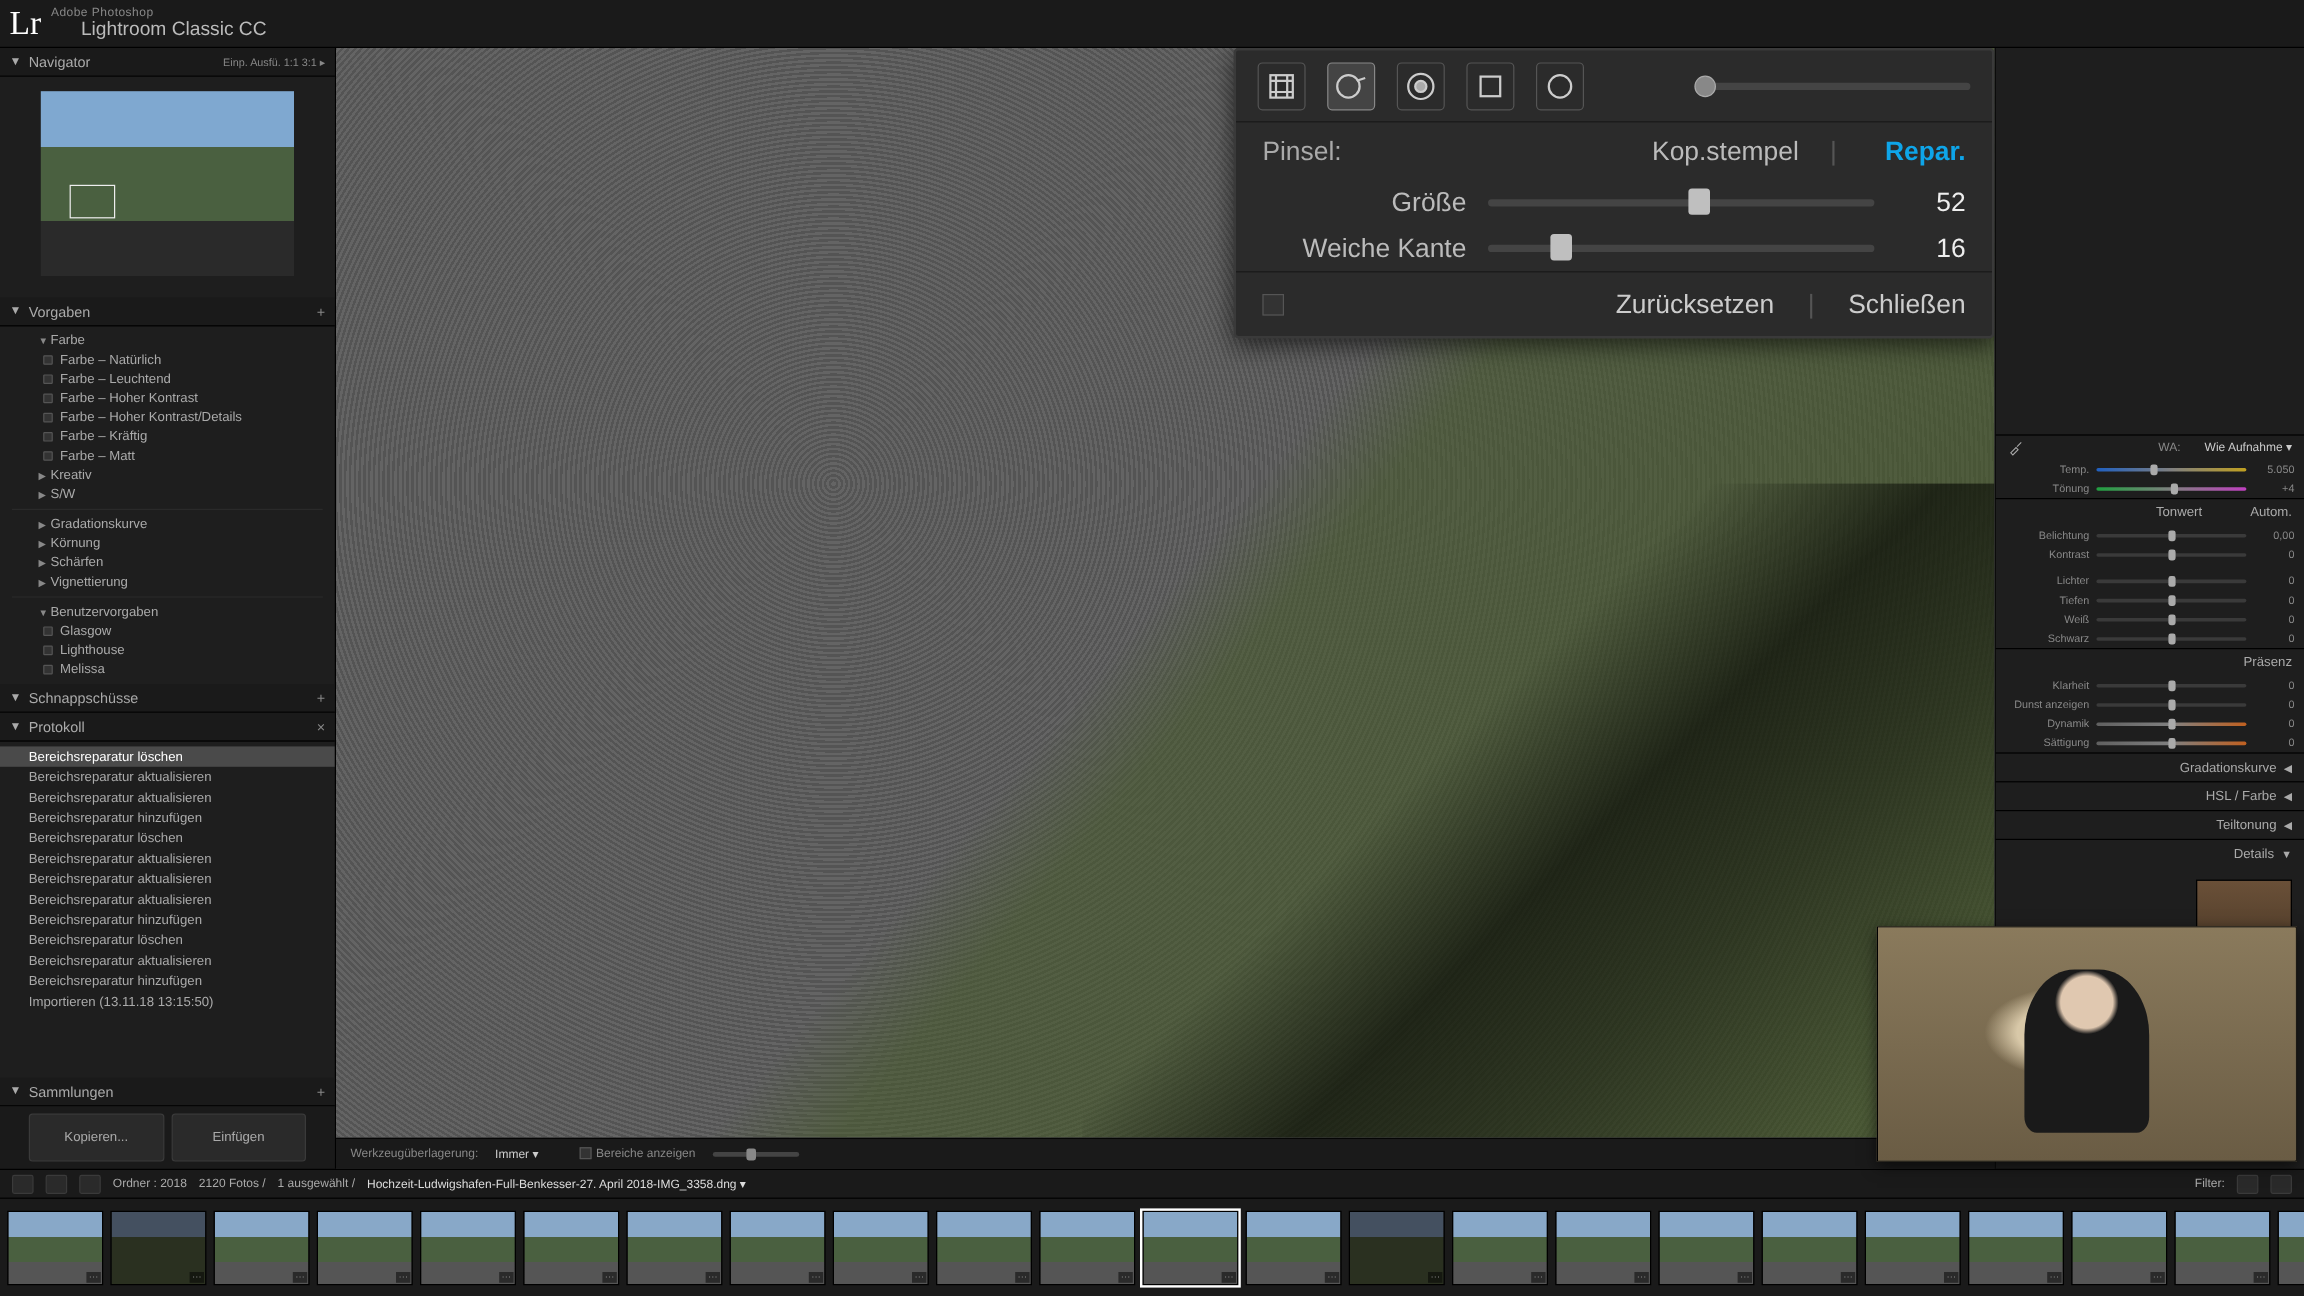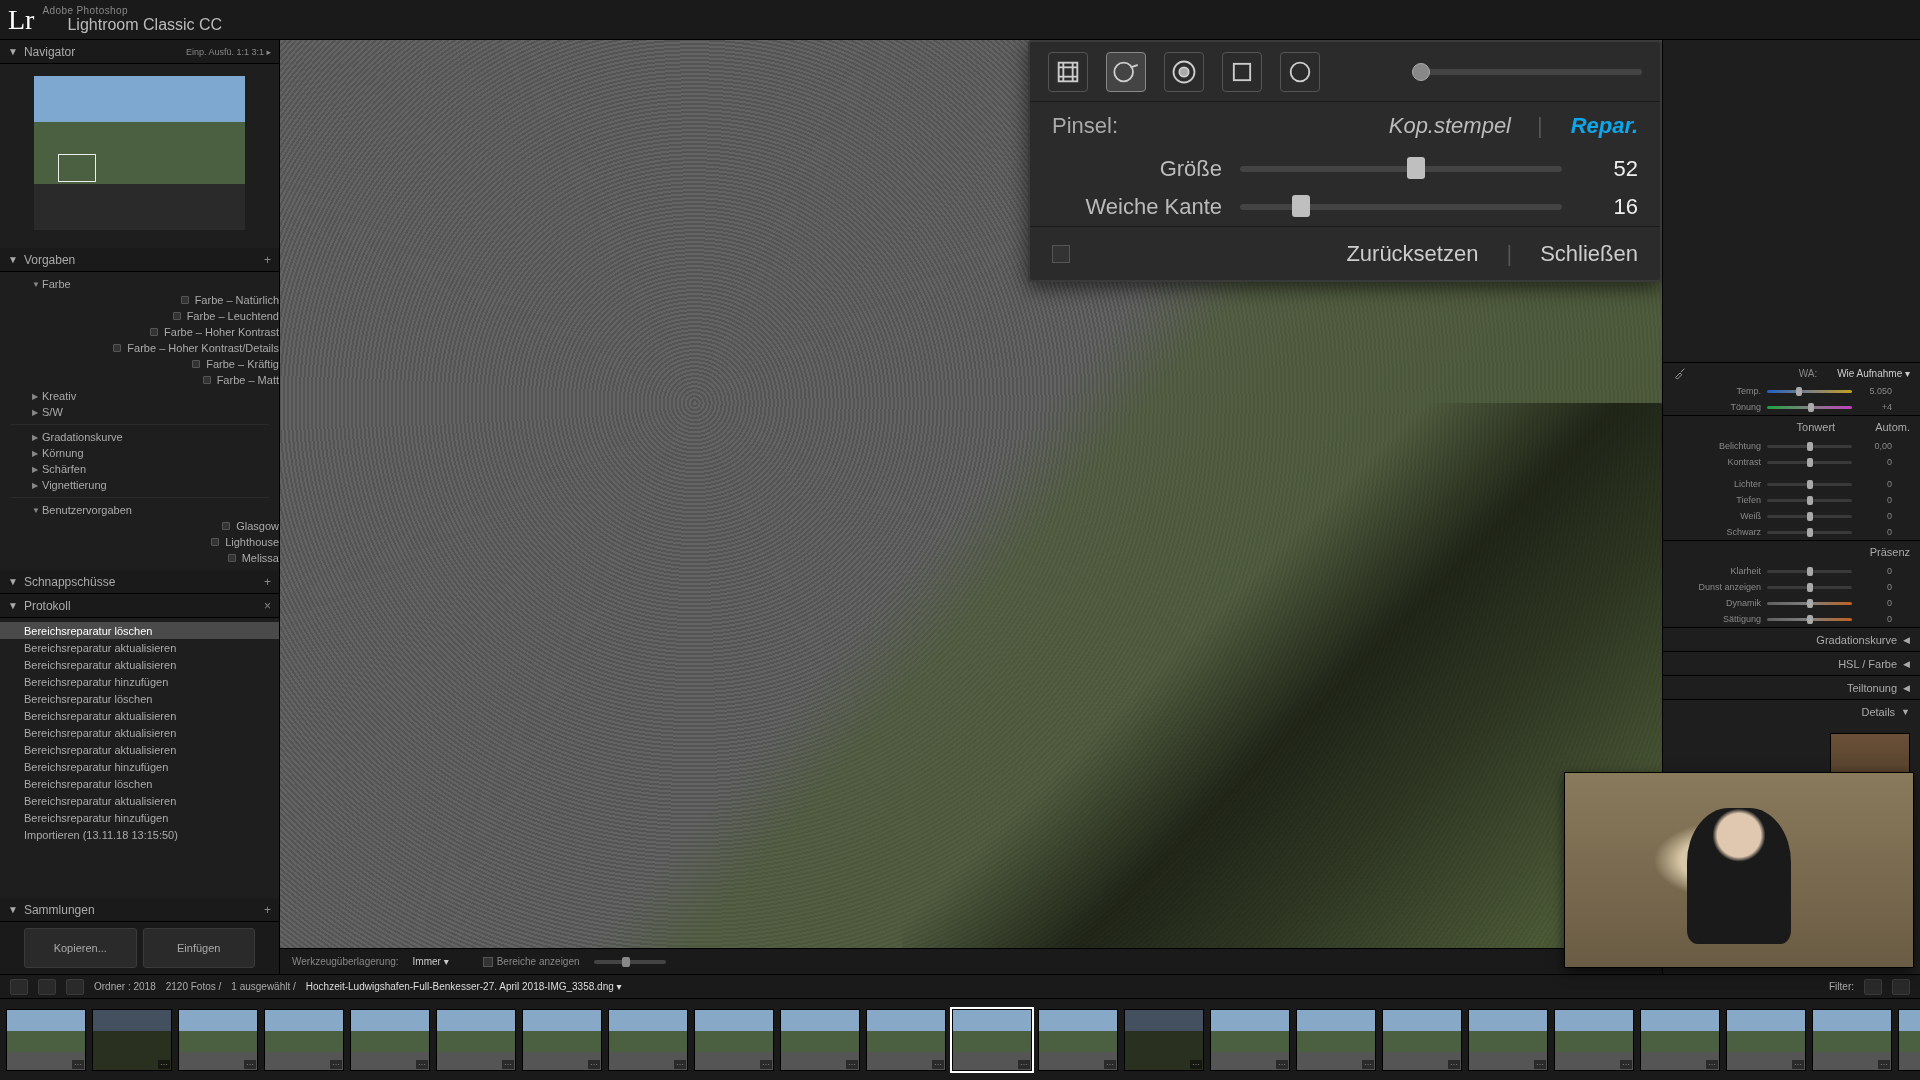--- a/index.html
+++ b/index.html
@@ -27,21 +27,21 @@
 
 
 .nav-preview { padding:12px 34px 18px; background:#1e1e1e; }
 .nav-img { width:100%; height:154px; background:linear-gradient(#7fa8d0 0 30%,#4a6040 30% 70%,#2a2a2a 70%); position:relative; }
 .nav-rect { position:absolute; border:1px solid #eee; width:38px; height:28px; left:24px; top:78px; }
 
 
 .tree { font-size:11px; color:#aaa; padding:4px 0; overflow:auto; }
 .tree-row { display:flex; align-items:center; height:16px; padding-left:16px; }
 .tree-row.lvl1 { padding-left:32px; }
-.tree-row.lvl2 { padding-left:36px;justify-content:flex-end; }
+.tree-row.lvl2 { padding-left:36px; }
 .tree-row .tri { font-size:8px; width:10px; color:#888; }
 .tree-row .swatch { width:8px; height:8px; border:1px solid #555; background:#333; margin-right:6px; border-radius:1px; }
 .tree-row.sel { background:#3a3a3a; color:#fff; }
 
 .history { flex:1; overflow:auto; }
 .history .tree-row { padding-left:24px; height:17px; }
 .history .tree-row.sel { background:#4a4a4a; }
 
 .left-bottom { display:flex; gap:6px; padding:6px 24px; background:#1a1a1a; }
 .left-bottom .btn { flex:1; height:40px; background:#2a2a2a; border:1px solid #3a3a3a; border-radius:3px; font-size:11px; color:#aaa; display:flex; align-items:center; justify-content:center; }
@@ -66,40 +66,40 @@
 .tool-btn { width:40px; height:40px; border:1px solid #555; border-radius:4px; display:flex; align-items:center; justify-content:center; background:#2b2b2b; }
 .tool-btn.active { background:#444; border-color:#888; }
 .tool-btn svg { width:28px; height:28px; stroke:#ccc; fill:none; stroke-width:1.6; }
 .tool-btn .circ-fill { fill:#aaa; }
 .tool-row .sep { flex:1; }
 .tool-row .long-slider { width:230px; height:6px; background:#444; border-radius:3px; position:relative; }
 .tool-row .long-slider .knob { position:absolute; left:0; top:-6px; width:18px; height:18px; border-radius:50%; background:#888; border:1px solid #aaa; }
 
 .pinsel-row { display:flex; align-items:center; height:48px; padding:0 22px; font-size:22px; color:#aaa; }
 .pinsel-row .spacer { flex:1; }
-.pinsel-row .mode { font-size:22px; color:#bbb; margin-left:28px;font-style:italic; }
+.pinsel-row .mode { font-size:22px; color:#bbb; margin-left:40px; }
 .pinsel-row .mode.active { color:#0ea5e9; font-weight:600; }
 .pinsel-row .divider { color:#555; margin-left:26px; }
 
 .slider-row { display:flex; align-items:center; height:38px; padding:0 22px; font-size:22px; }
 .slider-row .lbl { width:170px; text-align:right; color:#bbb; margin-right:18px; }
 .slider-row .track { flex:1; height:6px; background:#444; border-radius:3px; position:relative; }
 .slider-row .track .knob { position:absolute; top:-9px; width:18px; height:22px; background:#bfbfbf; border-radius:3px; }
 .slider-row .val { width:60px; text-align:right; color:#eee; margin-left:16px; }
 
 .foot-row { display:flex; align-items:center; height:54px; padding:0 22px; font-size:22px; color:#ccc; border-top:1px solid #1a1a1a; }
 .foot-row .chk { width:18px; height:18px; border:1px solid #555; background:#333; margin-right:auto; }
 .foot-row .lnk { margin-left:28px; }
 .foot-row .divider { color:#555; margin-left:28px; }
 
 
 .r-sect { border-top:1px solid #000; }
 .r-hdr { display:flex; align-items:center; height:22px; padding:0 10px; font-size:11px; color:#aaa; }
 .r-hdr .spacer { flex:1; }
-.r-row { display:flex; align-items:center; height:16px; padding:0 28px; font-size:9px; color:#888; }
+.r-row { display:flex; align-items:center; height:16px; padding:0 8px; font-size:9px; color:#888; }
 .r-row .lbl { width:70px; text-align:right; margin-right:6px; }
 .r-row .trk { flex:1; height:3px; background:#3a3a3a; position:relative; border-radius:2px; }
 .r-row .trk.color { background:linear-gradient(90deg,#2060c0,#808080,#c0a020); }
 .r-row .trk.tint { background:linear-gradient(90deg,#20a040,#808080,#c040c0); }
 .r-row .trk.vib  { background:linear-gradient(90deg,#606060,#808080,#c06020); }
 .r-row .trk .kn { position:absolute; left:50%; top:-3px; width:6px; height:9px; background:#aaa; border-radius:2px; transform:translateX(-50%); }
 .r-row .val { width:34px; text-align:right; margin-left:6px; }
 .r-wb-row { display:flex; align-items:center; height:20px; padding:0 10px; font-size:10px; }
 .r-wb-row .eyedrop { width:14px; height:14px; }
 .r-wb-row .spacer { flex:1; }

